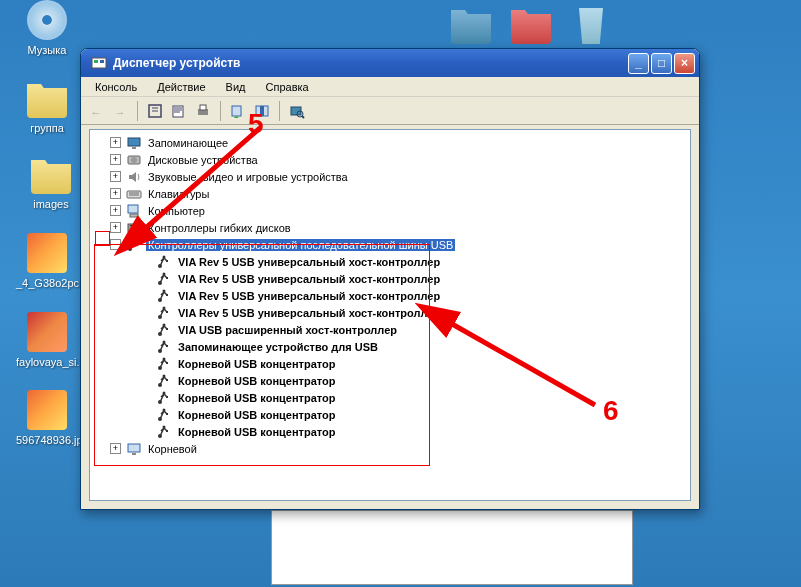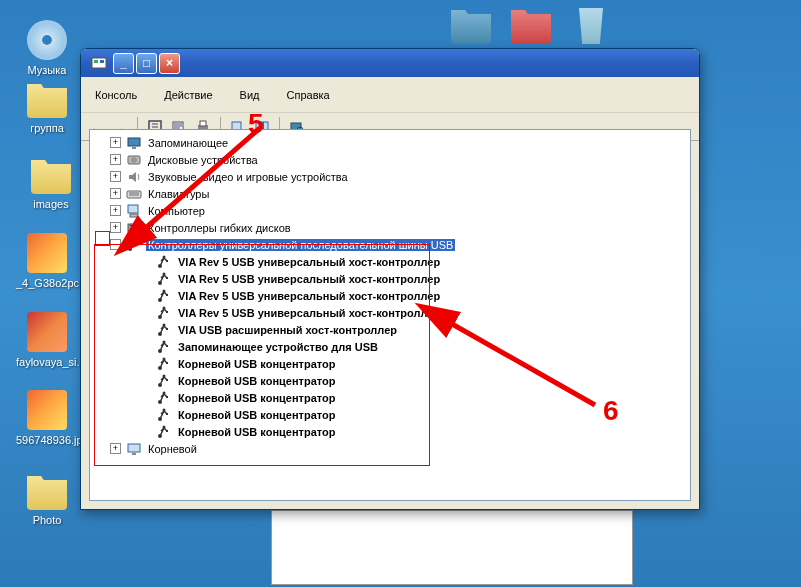--- a/index.html
+++ b/index.html
@@ -38,21 +38,21 @@
   border-radius: 6px 6px 0 0;
   display: flex; align-items: center; padding: 0 4px;
 }
 .titlebar .app-icon { width:16px; height:16px; margin: 0 6px; display:inline-block; }
 .titlebar .title { color:#fff; font-weight:bold; flex:1; font-size:12px; }
 .winbtns { display:flex; gap:2px; }
 .winbtn { width:21px; height:21px; border:1px solid #fff; border-radius:3px; display:flex; align-items:center; justify-content:center; color:#fff; font-weight:bold; font-size:12px; }
 .winbtn.min, .winbtn.max { background: linear-gradient(#6ca8ee,#3a6dc0); }
 .winbtn.close { background: linear-gradient(#e98,#c43); }
 
-.menubar { height:36px; background:#ece9d8; display:flex; align-items:center; padding:0 6px; gap:11px; font-size:11px; border-bottom:1px solid #d4d0c8; }
+.menubar { height:20px; background:#ece9d8; display:flex; align-items:center; padding:0 6px; gap:4px; font-size:11px; border-bottom:1px solid #d4d0c8; }
 .menubar span { padding: 2px 8px; }
 
 .toolbar { height:28px; background:#ece9d8; display:flex; align-items:center; padding:0 6px; gap:6px; border-bottom:1px solid #aca899; }
 .tbtn { width:18px; height:18px; border:1px solid transparent; display:flex; align-items:center; justify-content:center; color:#444; }
 .tbtn.disabled { opacity:.4; }
 .tsep { width:1px; height:20px; background:#aca899; margin:0 2px; }
 
 .tree-area { position:absolute; left:8px; right:8px; top:80px; bottom:8px; background:#fff; border:1px solid #7f9db9; overflow:auto; padding:4px 2px; }
 .tree { list-style:none; }
 .node { display:flex; align-items:center; height:17px; white-space:nowrap; }
@@ -73,21 +73,21 @@
 .red-box { position:absolute; border:1px solid #e00; pointer-events:none; }
 
 
 .bg-panel { position: absolute; left:271px; top:510px; width:362px; height:75px; background:#fff; border:1px solid #999; }
 </style>
 </head>
 <body>
 
 <div class="desktop">
 
-<div class="di cd" style="left: 16px; top: 20px;">
+<div class="di cd" style="left: 16px; top: 0;">
       <div class="ic"></div>
       <div>Музыка</div>
     </div>
     <div class="di folder" style="left: 16px; top: 78px;">
       <div class="ic"></div>
       <div>группа</div>
     </div>
     <div class="di folder" style="left: 20px; top: 154px;">
       <div class="ic"></div>
       <div>images</div>
@@ -96,24 +96,20 @@
       <div class="ic"></div>
       <div>_4_G38o2pc...</div>
     </div>
     <div class="di img2" style="left: 16px; top: 312px;">
       <div class="ic"></div>
       <div>faylovaya_si...</div>
     </div>
     <div class="di img" style="left: 16px; top: 390px;">
       <div class="ic"></div>
       <div>596748936.jp</div>
-    </div>
-    <div class="di folder" style="left: 16px; top: 470px;">
-      <div class="ic"></div>
-      <div>Photo</div>
     </div>
     <div class="di folder-blue" style="left: 440px; top: 4px;">
       <div class="ic"></div>
       <div></div>
     </div>
     <div class="di folder-red" style="left: 500px; top: 4px;">
       <div class="ic"></div>
       <div></div>
     </div>
     <div class="di trash" style="left: 560px; top: 4px;">
@@ -127,20 +123,21 @@
 
 <div class="window">
   <div class="titlebar">
     <span class="app-icon">
       <svg viewBox="0 0 16 16">
           <rect x="1" y="3" width="14" height="10" fill="#fff" stroke="#555"></rect>
           <rect x="3" y="5" width="4" height="3" fill="#3a6"></rect>
           <rect x="9" y="5" width="4" height="3" fill="#36a"></rect>
         </svg>
     </span>
+    <span class="title">Диспетчер устройств</span>
     <div class="winbtns">
       <div class="winbtn min">_</div>
       <div class="winbtn max">□</div>
       <div class="winbtn close">×</div>
     </div>
   </div>
 
   <div class="menubar">
     <span>Консоль</span>
     <span>Действие</span>

